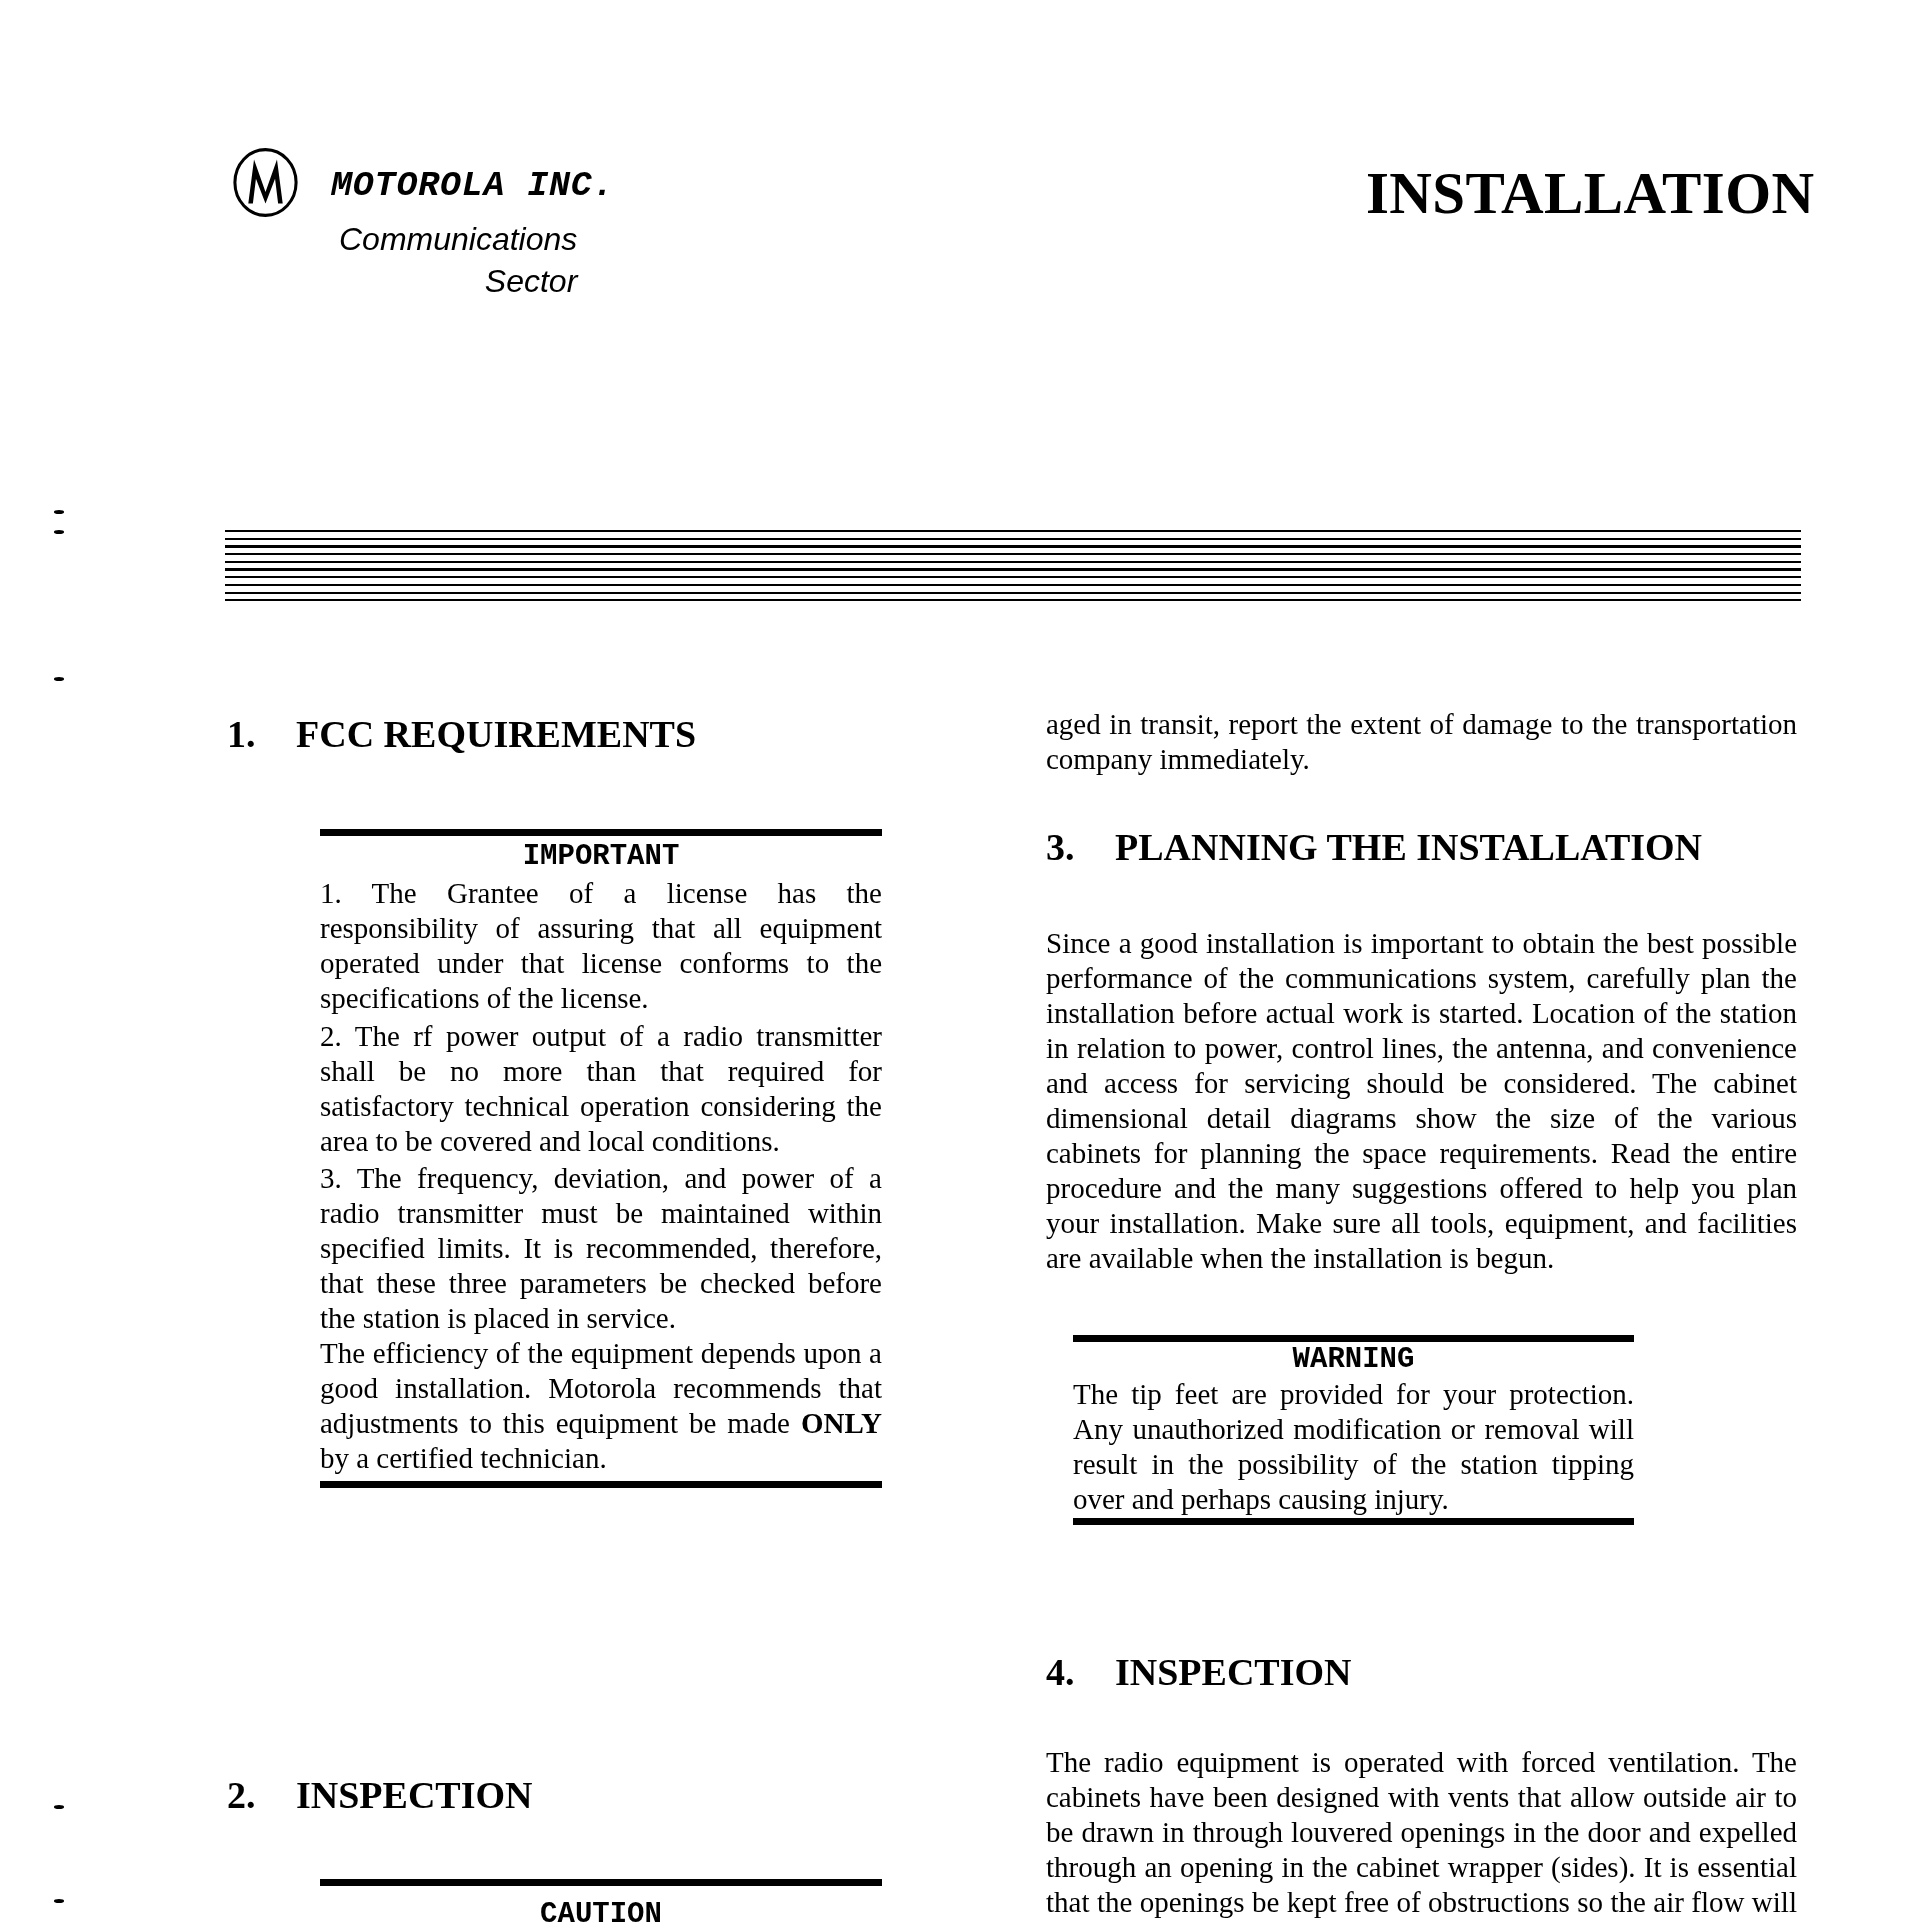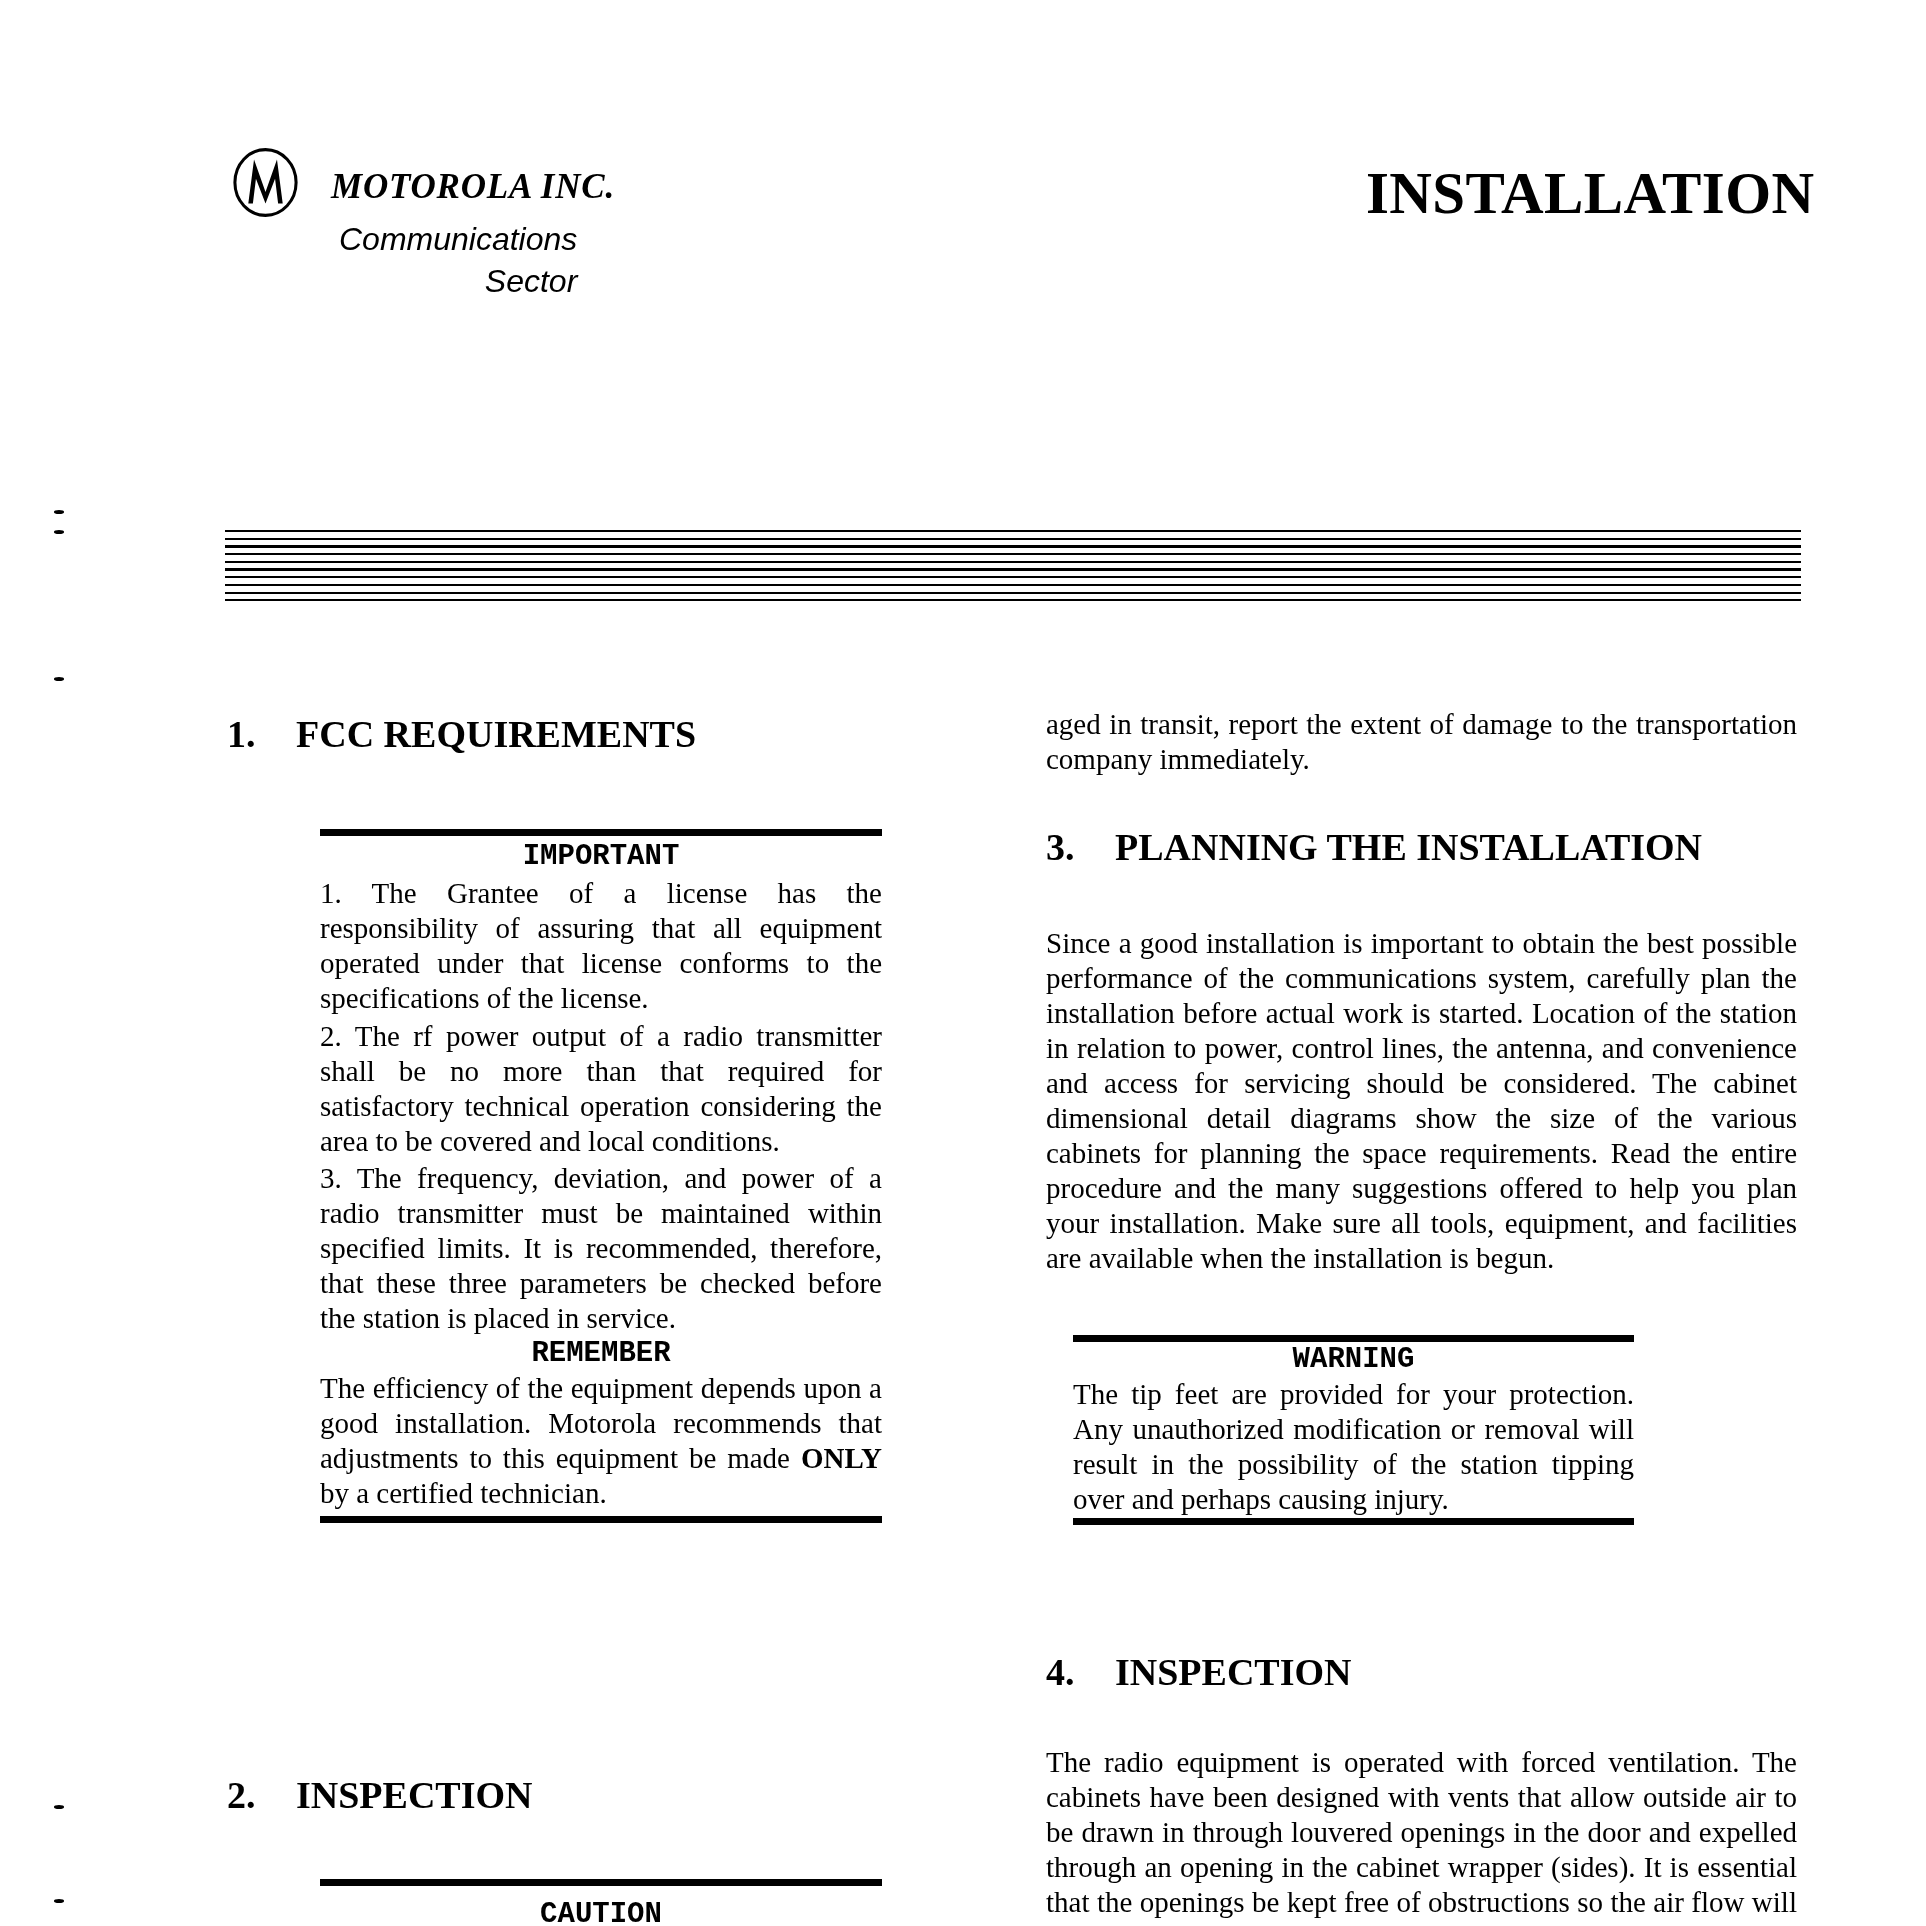--- a/index.html
+++ b/index.html
@@ -8,21 +8,21 @@
     font-family: "Liberation Serif", "DejaVu Serif", serif; color: #000;
   }
   .abs { position: absolute; }
 
   
   .logo-circle {
     left: 233px; top: 148px; width: 65px; height: 69px;
   }
   .brand {
     left: 331px; top: 169px;
-    font-family: Liberation Serif, serif;
+    font-family: Liberation Mono, monospace;
     font-weight: bold; font-style: italic; font-size: 35px; letter-spacing: 0.8px;
     line-height: 1;
   }
   .sector {
     left: 339px; top: 218px;
     font-family: "Liberation Sans", "DejaVu Sans", sans-serif;
     font-style: italic; font-size: 32px; line-height: 42px; text-align: right;
   }
   .doc-type {
     left: 1366px; top: 164px;
@@ -86,21 +86,20 @@
 
 <div class="abs h1" style="left:227px; top:715px;">
   <span class="num">1.</span><span>FCC REQUIREMENTS</span>
 </div>
 
 <div class="abs notice" style="left:320px; top:829px; width:562px;">
   <div class="title" style="margin-top:3.1px;">IMPORTANT</div>
   <div class="txt" style="margin-top:2.3px;">1.  The Grantee of a license has the responsibility of assuring that all equipment operated under that license conforms to the specifications of the license.</div>
   <div class="txt" style="margin-top:2.3px;">2.  The rf power output of a radio transmitter shall be no more than that required for satisfactory technical operation considering the area to be covered and local conditions.</div>
   <div class="txt" style="margin-top:2.3px;">3.  The frequency, deviation, and power of a radio transmitter must be maintained within specified limits.  It is recommended, therefore, that these three parameters be checked before the station is placed in service.</div>
-  <div class="title">REMEMBER</div>
   <div class="txt" style="margin-bottom:4.6px;"><span>The efficiency of the equipment depends upon a good installation.  Motorola recommends that adjustments to this equipment be made </span><span class="b">ONLY</span><span> by a certified technician.</span></div>
 </div>
 
 <div class="abs h1" style="left:227px; top:1776px;">
   <span class="num">2.</span><span>INSPECTION</span>
 </div>
 
 <div class="abs notice" style="left:320px; top:1879px; width:562px;">
   <div class="title" style="margin-top:11px;">CAUTION</div>
   <div class="txt indent" style="margin-bottom:2.3px;"><span>Station contains CMOS devices.  Good troubleshooting and installation techniques require proper grounding of personnel prior to handling equipment. Refer to the </span></div>

